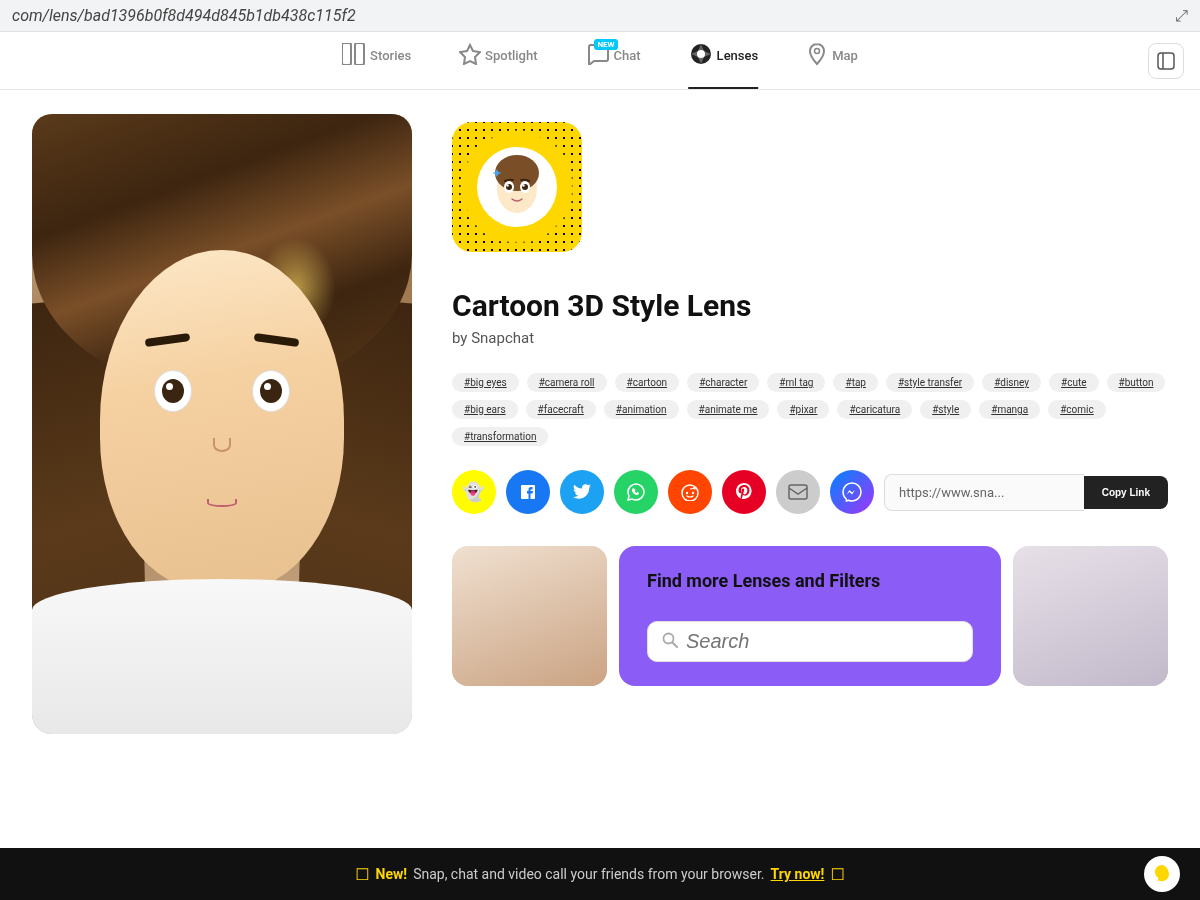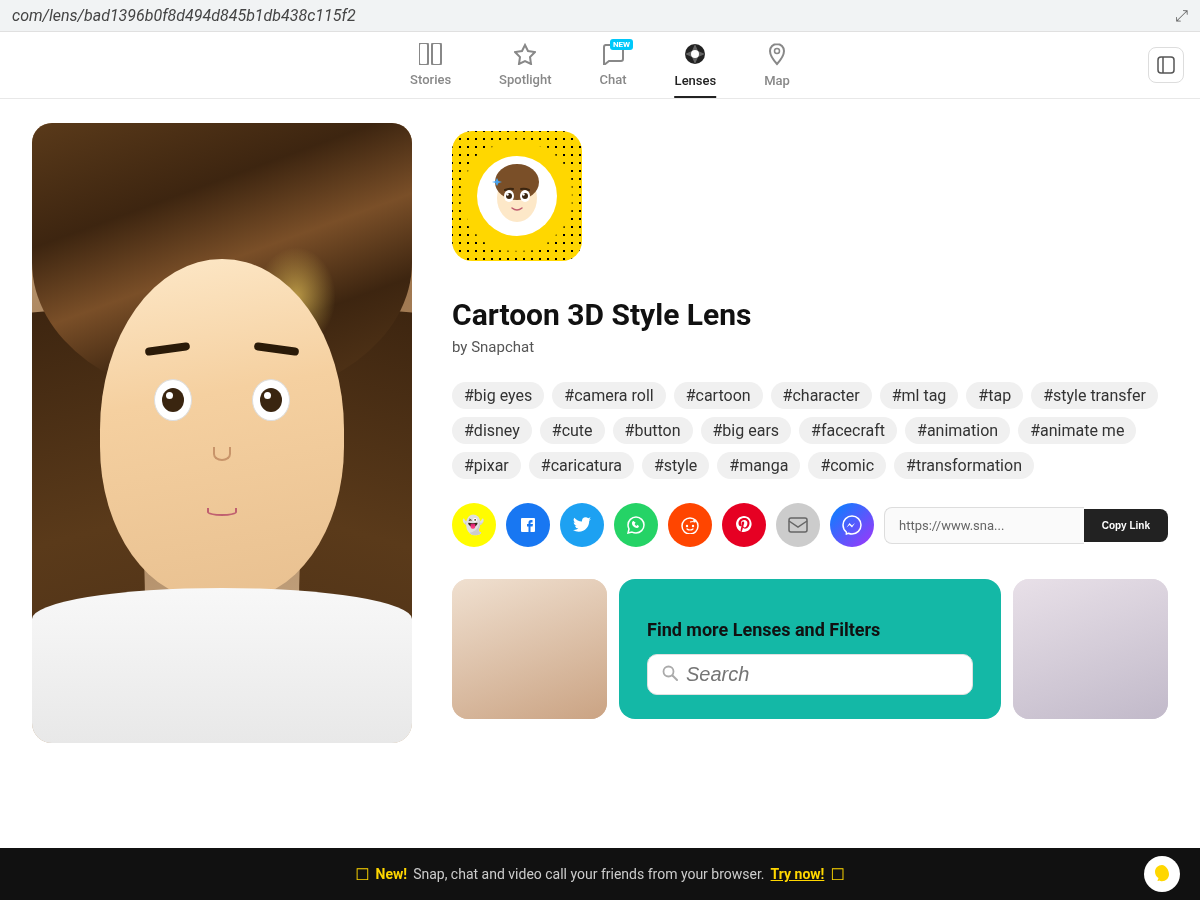--- a/index.html
+++ b/index.html
@@ -29,25 +29,25 @@
       display: flex;
       justify-content: center;
       align-items: center;
       gap: 48px;
       padding: 10px 0 0;
       border-bottom: 1px solid #e8e8e8;
       position: relative;
     }
     .nav-item {
       display: flex;
-      flex-direction: column;
+      flex-direction: row;
       align-items: center;
       gap: 4px;
       cursor: pointer;
-      padding-bottom: 10px;
+      padding-bottom: 20px;
       color: #888;
       font-size: 13px;
       font-weight: 500;
       position: relative;
     }
     .nav-item.active {
       color: #222;
     }
     .nav-item.active::after {
       content: '';
@@ -321,24 +321,25 @@
     
     .tags {
       display: flex;
       flex-wrap: wrap;
       gap: 8px;
       margin-bottom: 24px;
     }
     .tag {
       background: #f0f0f0;
       color: #333;
-      font-size: 16px;
+      font-size: 10px;
       padding: 4px 12px;
       border-radius: 20px;
       cursor: pointer;
+      text-decoration: underline;
     }
 
     
     .share-row {
       display: flex;
       align-items: center;
       gap: 10px;
       margin-bottom: 32px;
     }
     .share-btn {
@@ -407,26 +408,26 @@
       overflow: hidden;
       background: #e8e0d8;
       flex-shrink: 0;
       position: relative;
     }
     .thumb-left { background: linear-gradient(160deg, #f0e0d0, #d4b090); }
     .thumb-right { background: linear-gradient(160deg, #e8e0e8, #c8c0d0); }
 
     .find-more-card {
       flex: 1;
-      background: #14b8a6;
+      background: #8b5cf6;
       border-radius: 16px;
       padding: 24px 28px;
       display: flex;
       flex-direction: column;
-      justify-content: flex-end;
+      justify-content: space-between;
       min-width: 200px;
     }
     .find-more-title {
       font-size: 18px;
       font-weight: 700;
       color: #111;
       margin-bottom: 14px;
     }
     .search-box {
       display: flex;

